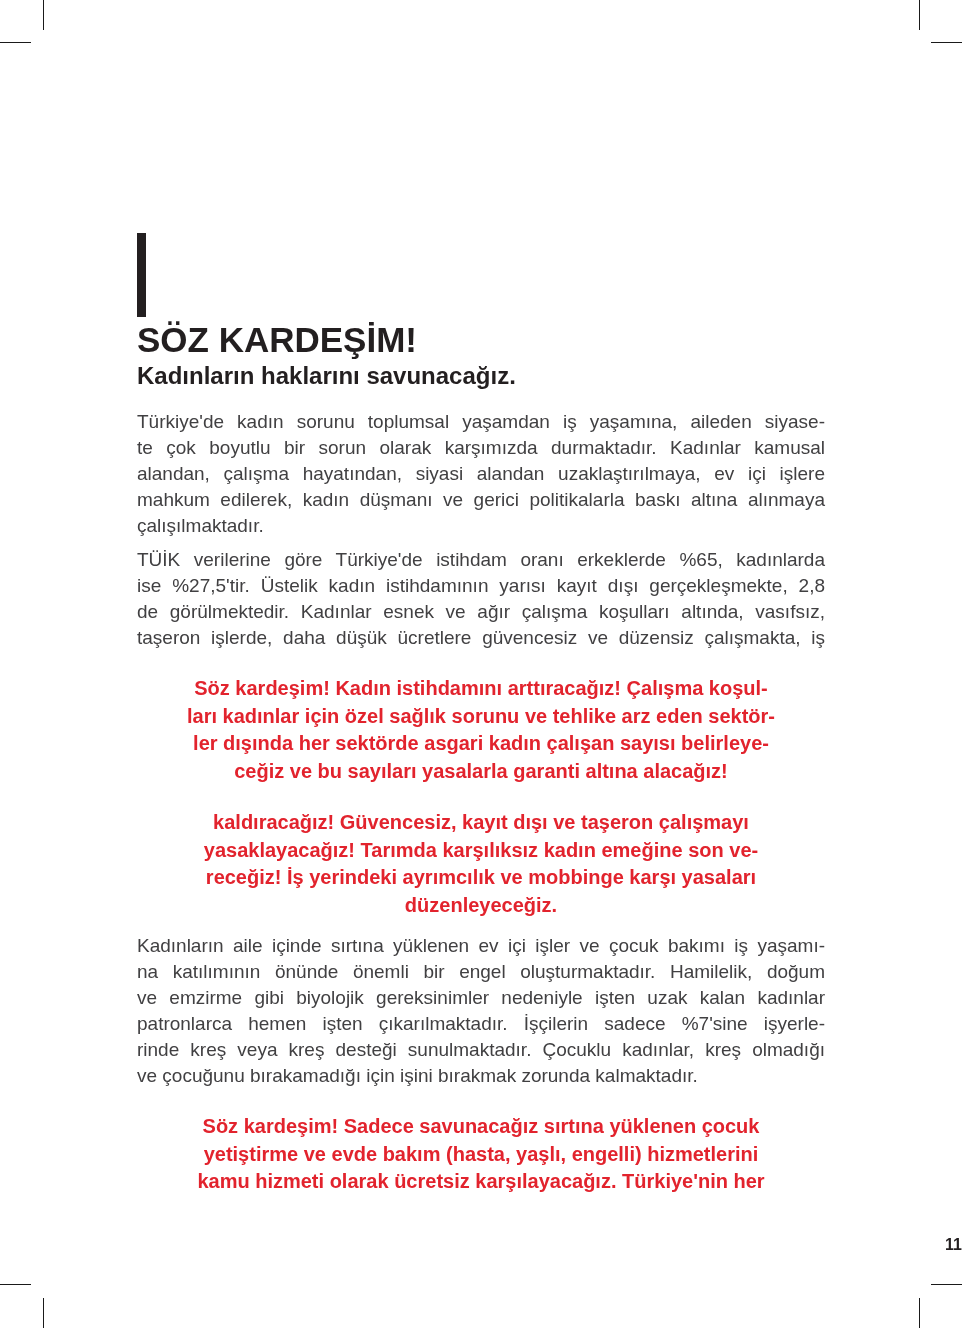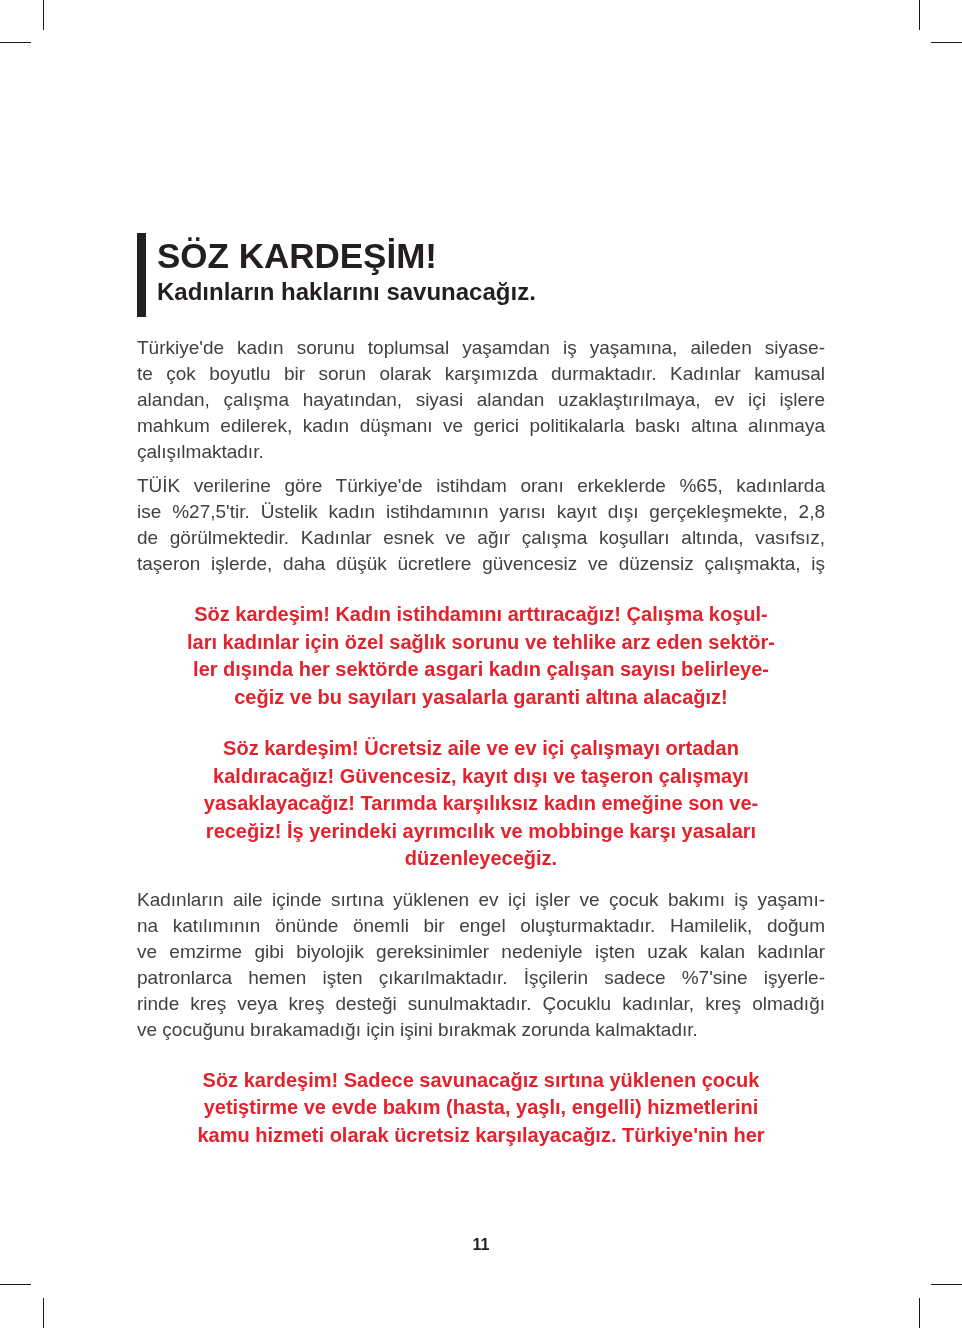--- a/index.html
+++ b/index.html
@@ -33,21 +33,21 @@
   .br-h { left: 931px; top: 1284px; }
   .br-v { left: 919px; top: 1298px; }
 
   .content {
     position: absolute;
     left: 137px;
     top: 233px;
     width: 688px;
   }
 
-  .header { display: flex; margin-bottom: 18px; }
+  .header { display: flex; margin-bottom: 18px; flex-direction: column; }
   .header .bar {
     width: 9px;
     background: var(--heading);
     margin-right: 11px;
     min-height: 84px;
   }
   .titles { padding-top: 2px; }
   .doc-title {
     font-size: 35px;
     line-height: 42px;
@@ -91,21 +91,21 @@
   .para.gap-sm { margin-bottom: 8px; }
   .para.gap-md { margin-bottom: 12px; }
   .para.gap-lg { margin-bottom: 24px; }
   .para.promise.after-sm { margin-bottom: 14px; }
 
   .page-number {
     position: absolute;
     left: 0;
     top: 1236px;
     width: 100%;
-    text-align: center;
+    text-align: right;
     font-size: 16px;
     font-weight: 700;
     color: var(--heading);
   }
 </style>
 </head>
 <body>
 
 <div class="page">
 
@@ -142,21 +142,20 @@
           <div class="line">de görülmektedir. Kadınlar esnek ve ağır çalışma koşulları altında, vasıfsız,</div>
           <div class="line">taşeron işlerde, daha düşük ücretlere güvencesiz ve düzensiz çalışmakta, iş</div>
         </div>
         <div class="para promise gap-lg">
           <div class="line">Söz kardeşim! Kadın istihdamını arttıracağız! Çalışma koşul-</div>
           <div class="line">ları kadınlar için özel sağlık sorunu ve tehlike arz eden sektör-</div>
           <div class="line">ler dışında her sektörde asgari kadın çalışan sayısı belirleye-</div>
           <div class="line last">ceğiz ve bu sayıları yasalarla garanti altına alacağız!</div>
         </div>
         <div class="para promise gap-md after-sm">
-          <div class="line">Söz kardeşim! Ücretsiz aile ve ev içi çalışmayı ortadan</div>
           <div class="line">kaldıracağız! Güvencesiz, kayıt dışı ve taşeron çalışmayı</div>
           <div class="line">yasaklayacağız! Tarımda karşılıksız kadın emeğine son ve-</div>
           <div class="line">receğiz! İş yerindeki ayrımcılık ve mobbinge karşı yasaları</div>
           <div class="line last">düzenleyeceğiz.</div>
         </div>
         <div class="para body gap-lg">
           <div class="line">Kadınların aile içinde sırtına yüklenen ev içi işler ve çocuk bakımı iş yaşamı-</div>
           <div class="line">na katılımının önünde önemli bir engel oluşturmaktadır. Hamilelik, doğum</div>
           <div class="line">ve emzirme gibi biyolojik gereksinimler nedeniyle işten uzak kalan kadınlar</div>
           <div class="line">patronlarca hemen işten çıkarılmaktadır. İşçilerin sadece %7'sine işyerle-</div>

